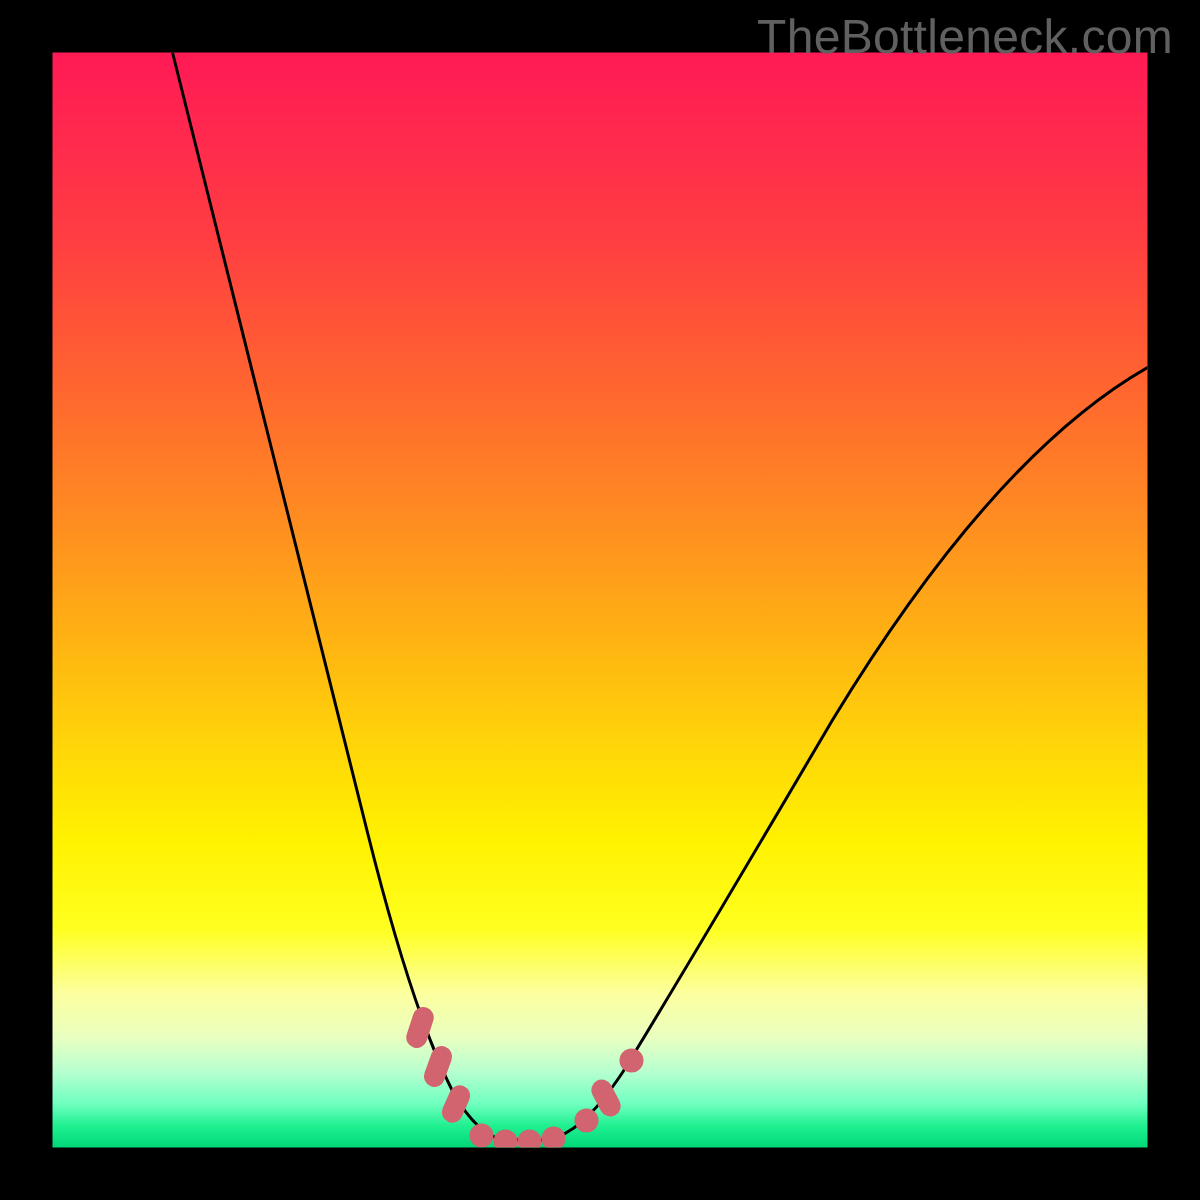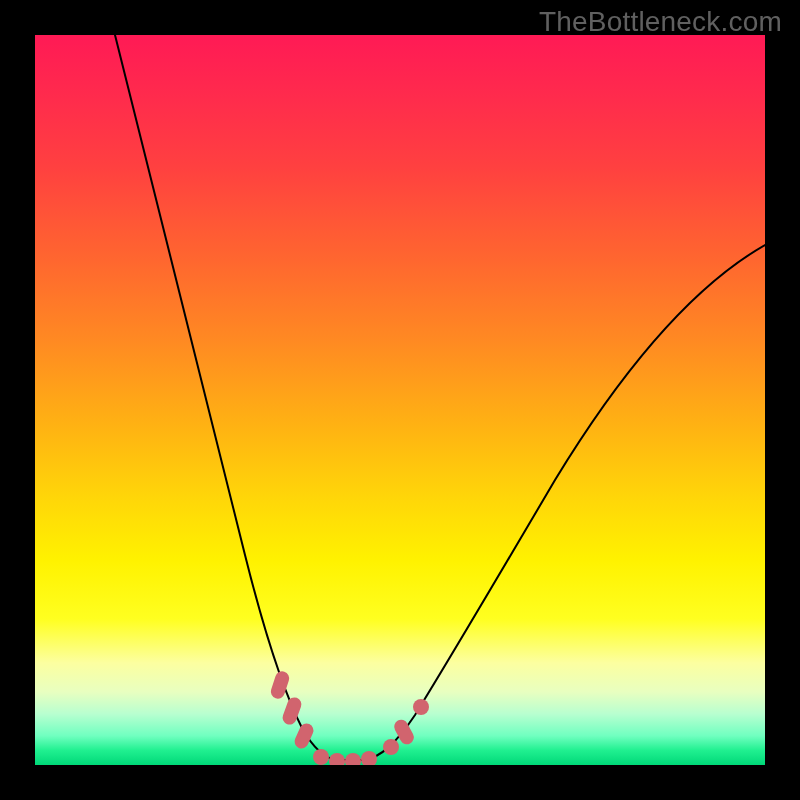--- a/index.html
+++ b/index.html
@@ -31,21 +31,21 @@
       #b8ffd0 93%,
       #70ffc0 96%,
       #20f090 98%,
       #00d878 100%);
   }
   .attribution {
     position: absolute;
     top: 6px;
     right: 18px;
     font-family: Arial, Helvetica, sans-serif;
-    font-size: 28px;
+    font-size: 32px;
     color: #606060;
     letter-spacing: 0.2px;
   }
   svg { position: absolute; left: 0; top: 0; }
   .curve {
     fill: none;
     stroke: #000;
     stroke-width: 2;
     stroke-linecap: round;
   }

